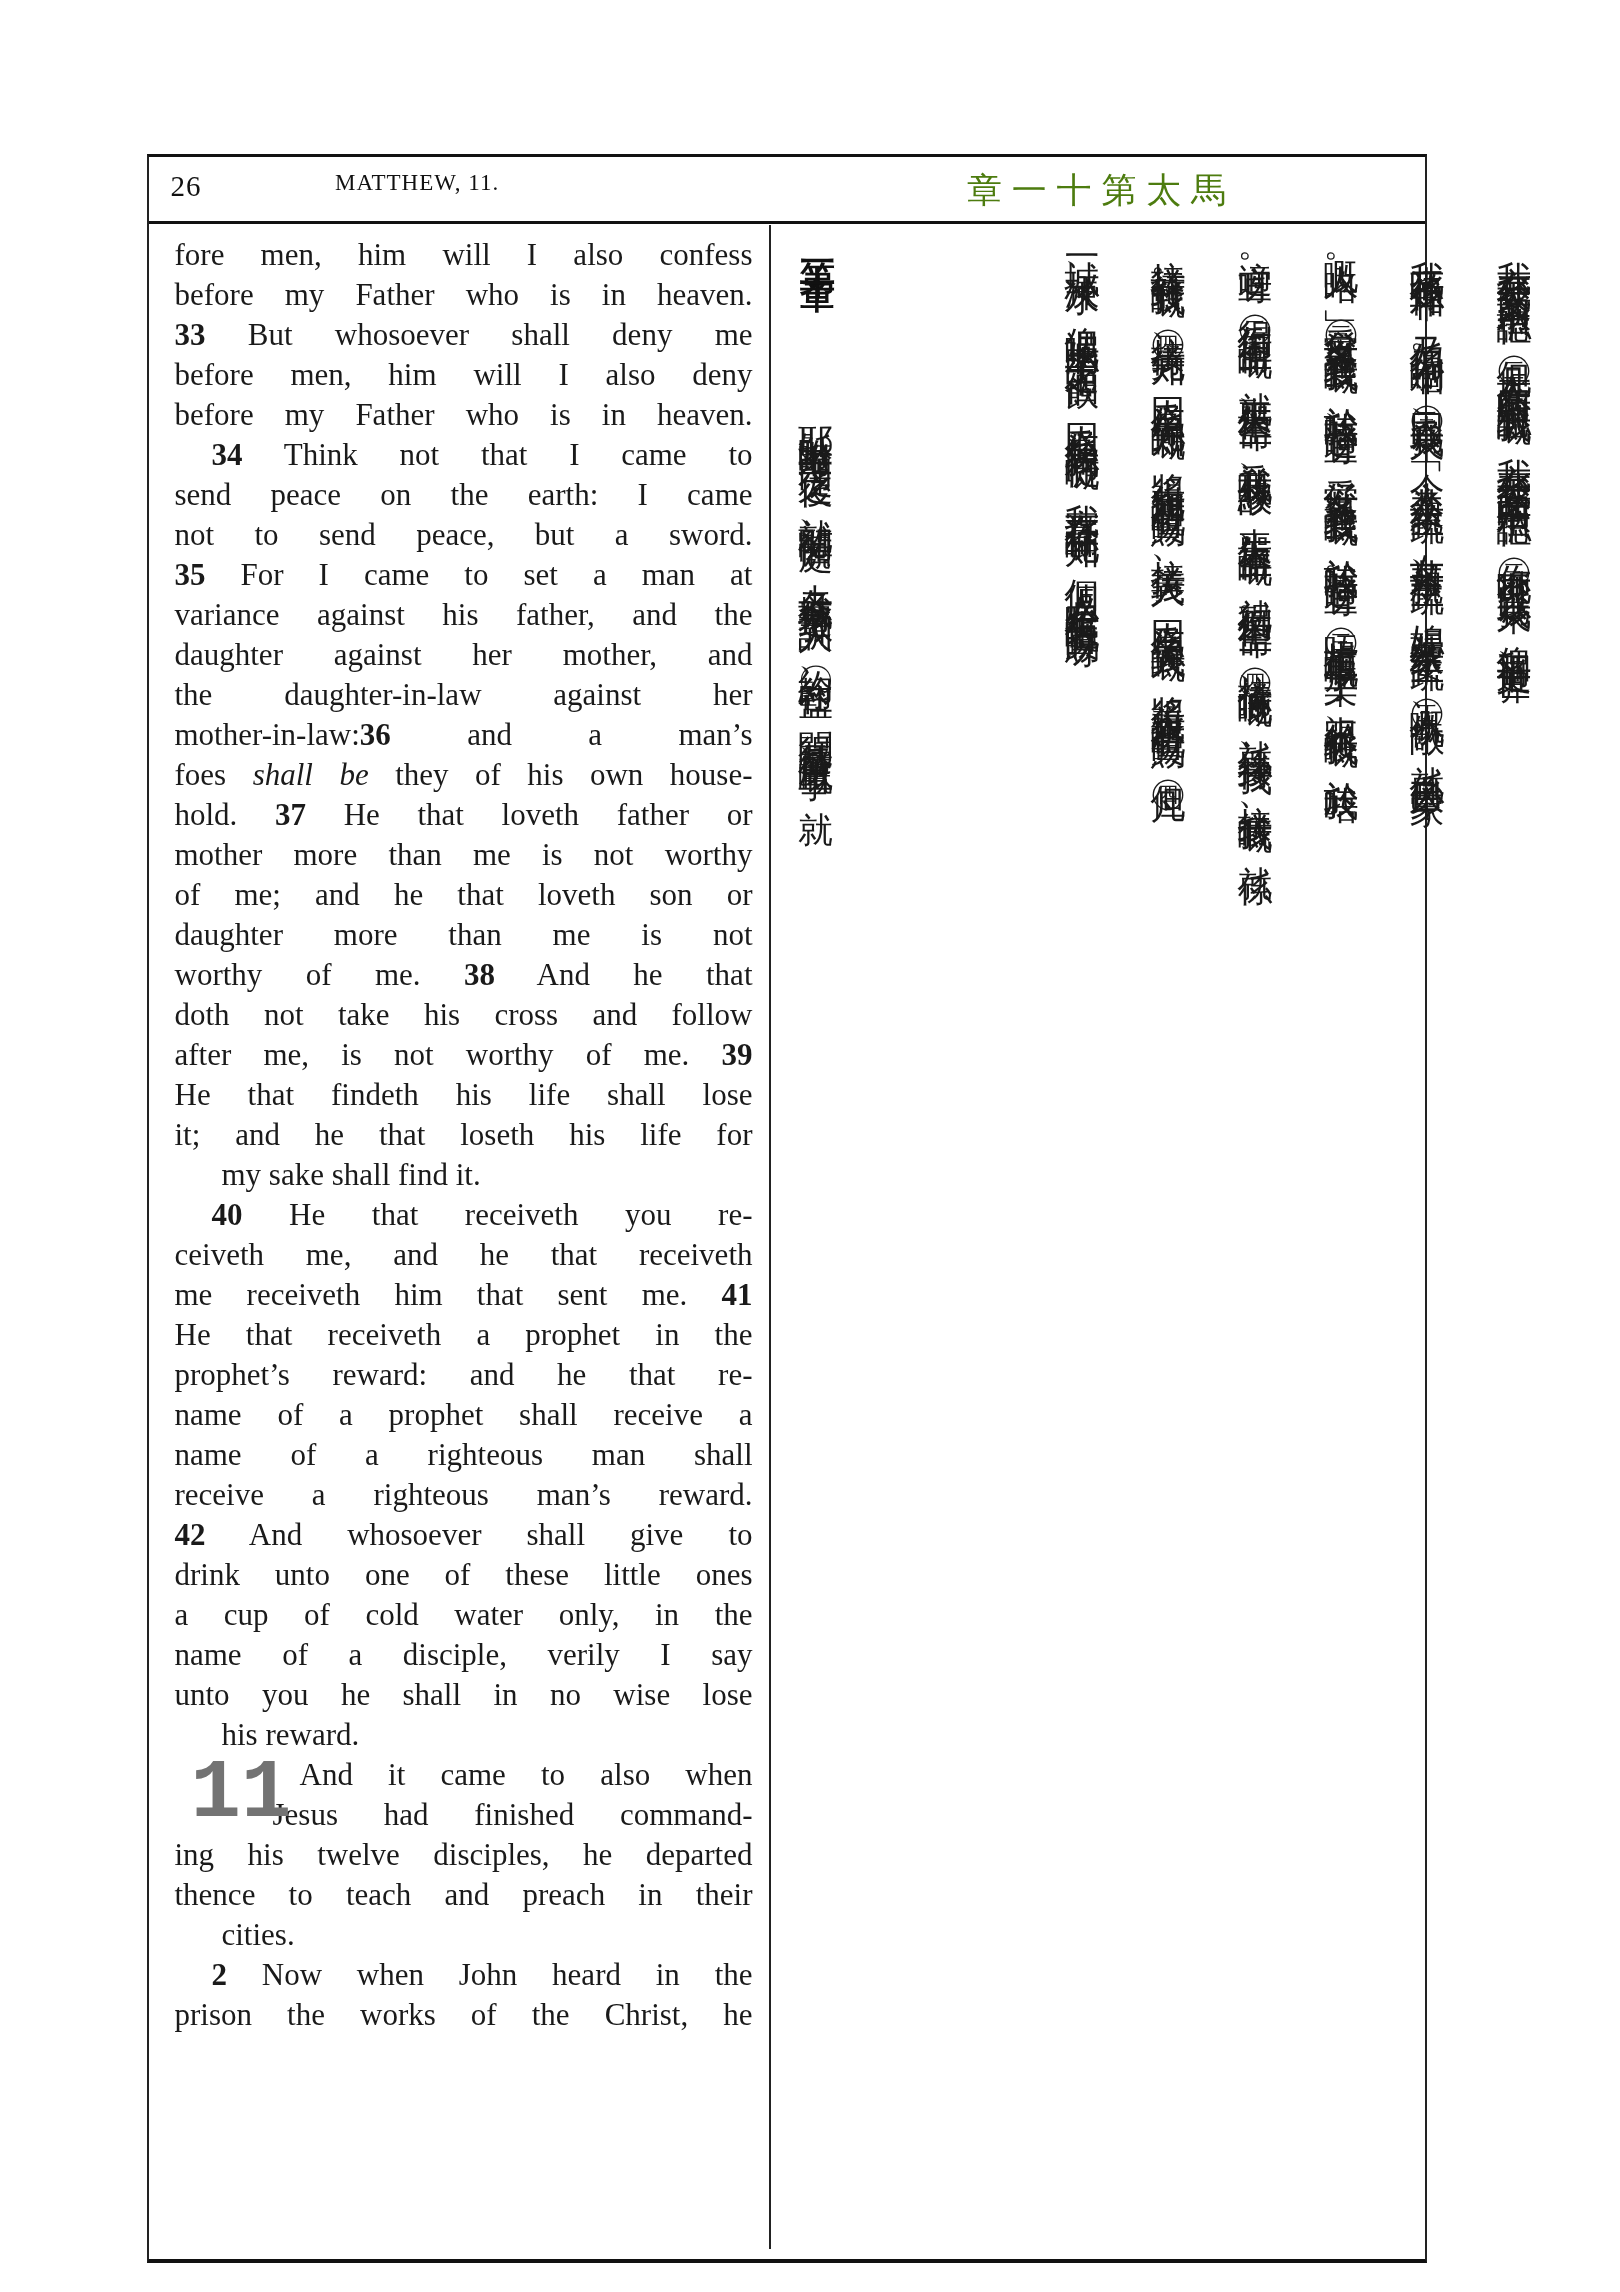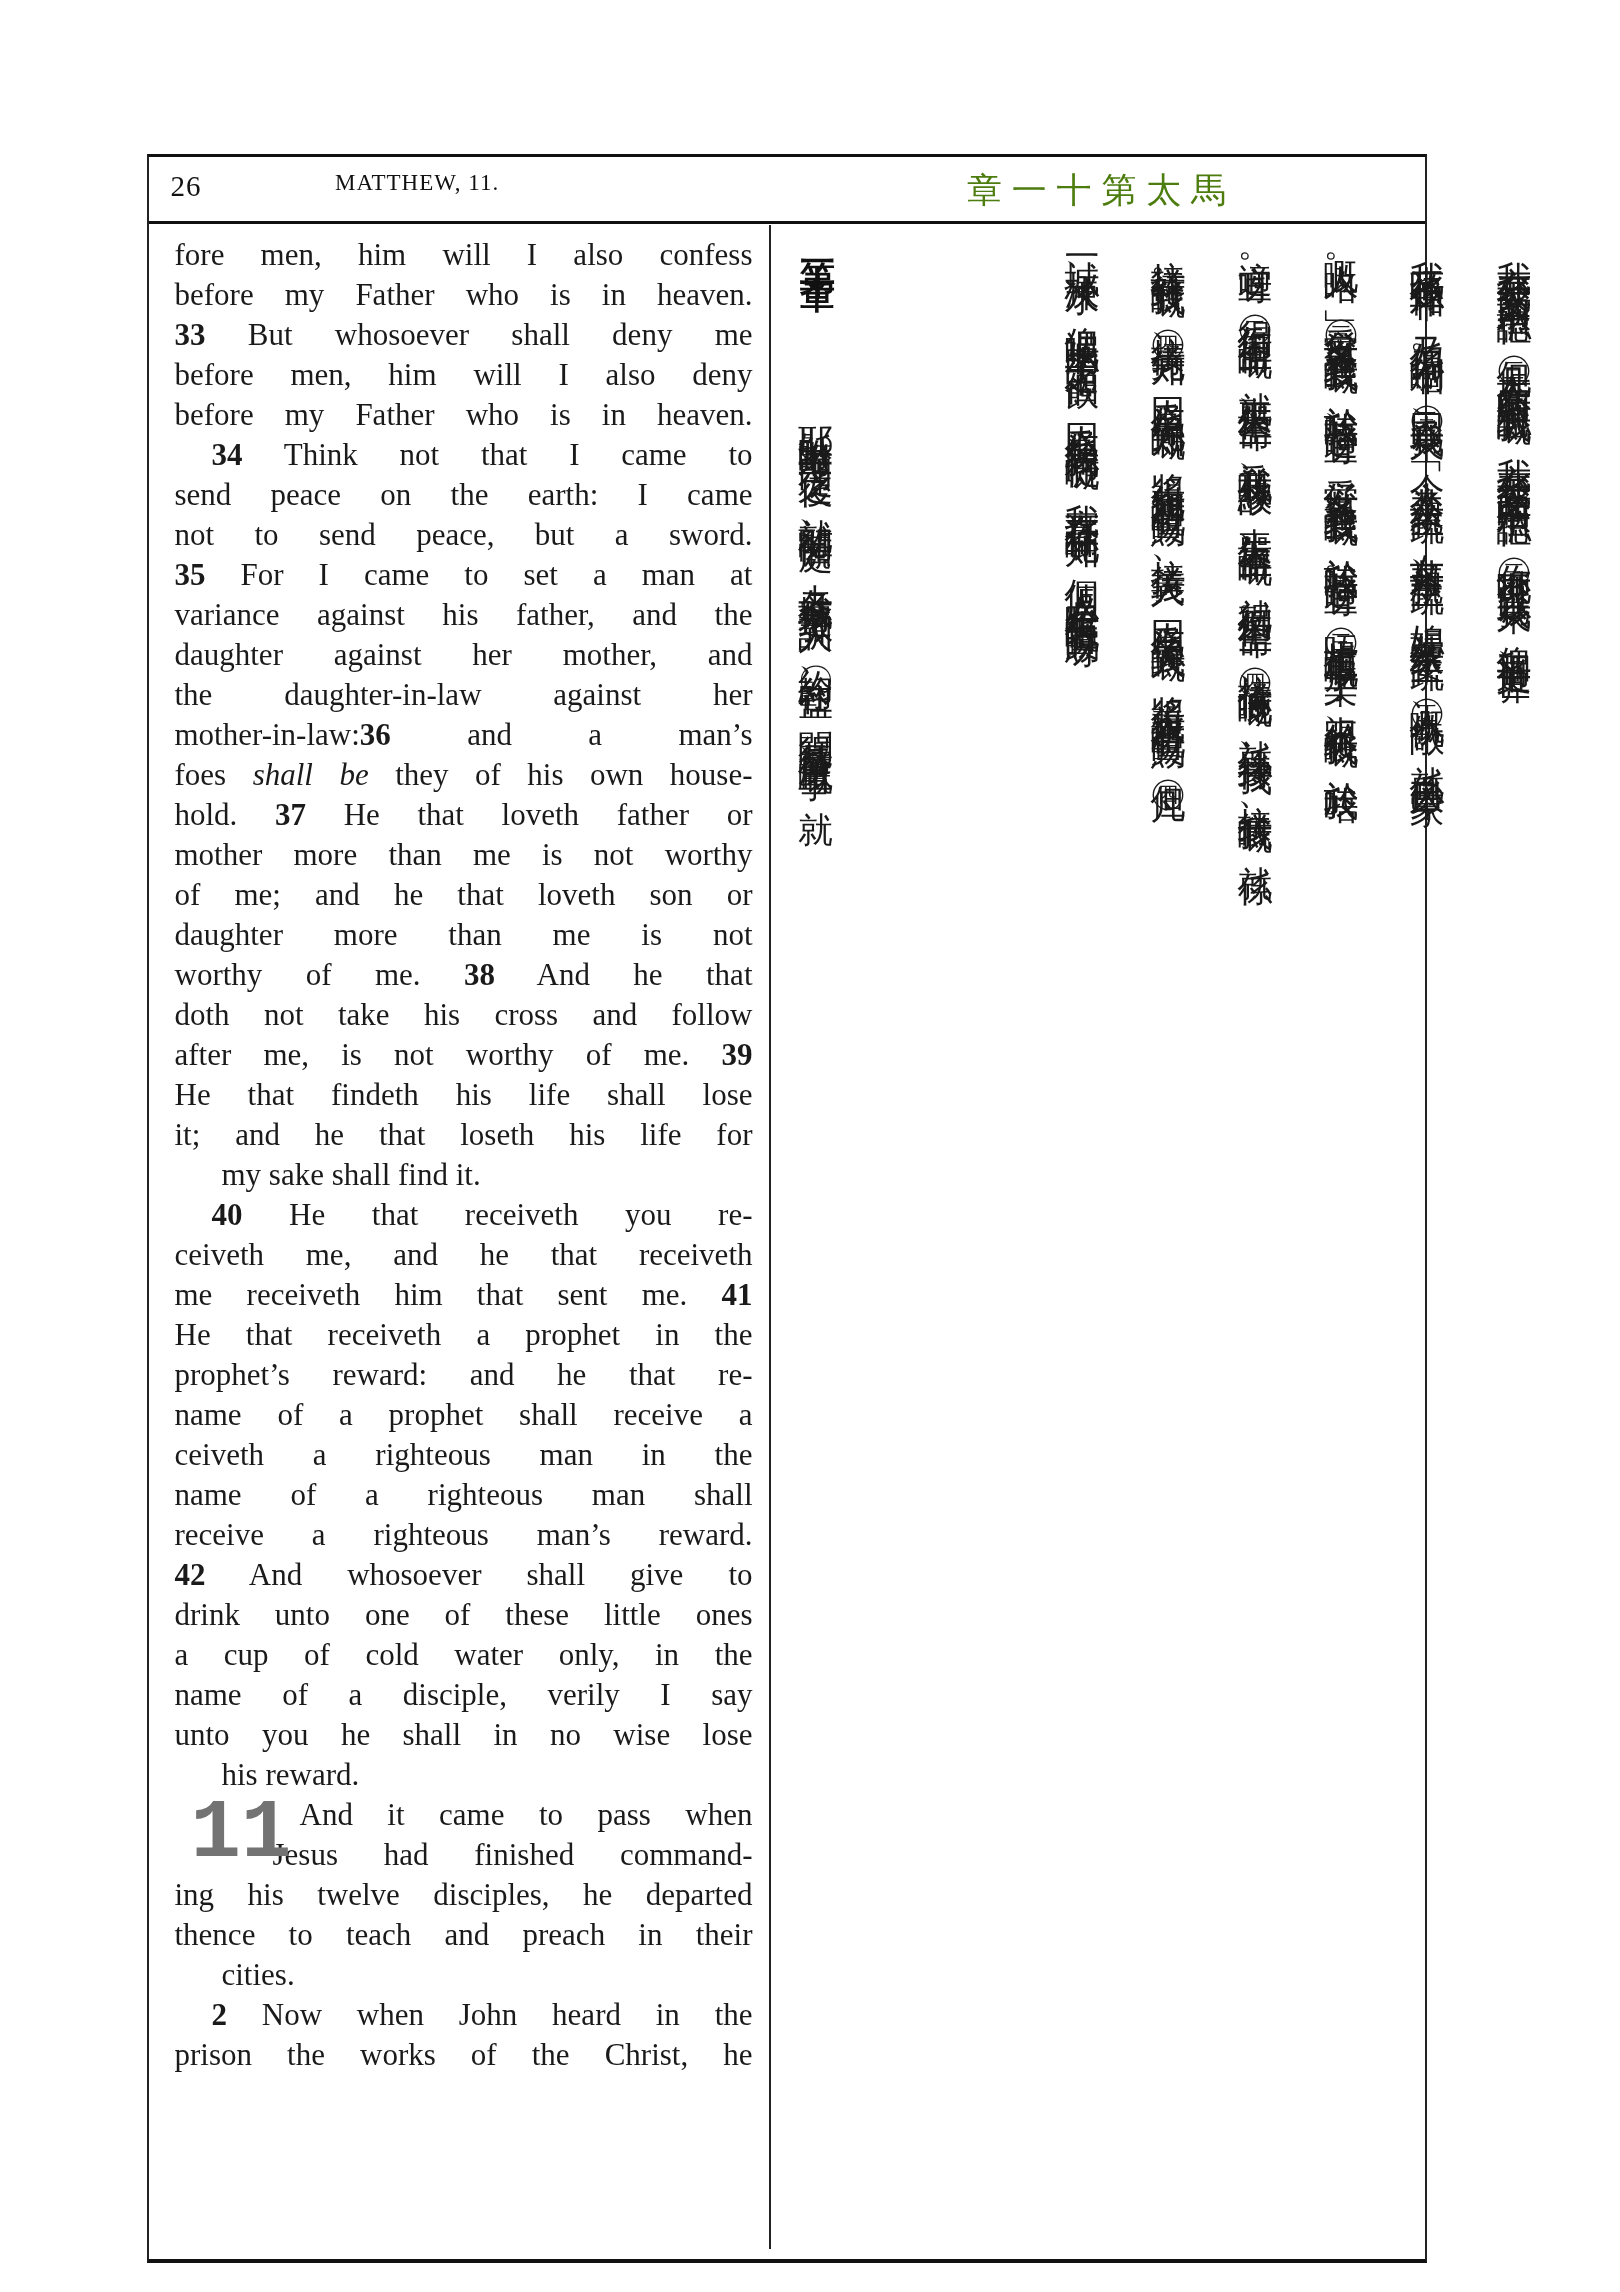--- a/index.html
+++ b/index.html
@@ -93,32 +93,31 @@
       <span class="en-line">after me, is not worthy of me.  <b>39</b></span>
       <span class="en-line">He that findeth his life shall lose</span>
       <span class="en-line">it; and he that loseth his life for</span>
       <span class="en-line last">my sake shall find it.</span>
       <span class="en-line indent"><b>40</b> He that receiveth you re-</span>
       <span class="en-line">ceiveth me, and he that receiveth</span>
       <span class="en-line">me receiveth him that sent me.  <b>41</b></span>
       <span class="en-line">He that receiveth a prophet in the</span>
       <span class="en-line">prophet’s reward: and he that re-</span>
       <span class="en-line">name of a prophet shall receive a</span>
-      <span class="en-line">ceiveth a righteous man in the</span>
       <span class="en-line">name of a righteous man shall</span>
       <span class="en-line">receive a righteous man’s reward.</span>
       <span class="en-line"><b>42</b> And whosoever shall give to</span>
       <span class="en-line">drink unto one of these little ones</span>
       <span class="en-line">a cup of cold water only, in the</span>
       <span class="en-line">name of a disciple, verily I say</span>
       <span class="en-line">unto you he shall in no wise lose</span>
       <span class="en-line last">his reward.</span>
       <div style="position: relative;">
         <span class="chapter-drop">11</span>
-        <span class="en-line" style="padding-left: 125px;">And it came to pass when</span>
+        <span class="en-line" style="padding-left: 125px;">And it came to also when</span>
         <span class="en-line" style="padding-left: 98px;">Jesus had finished command-</span>
       </div>
       <span class="en-line">ing his twelve disciples, he departed</span>
       <span class="en-line">thence to teach and preach in their</span>
       <span class="en-line last">cities.</span>
       <span class="en-line indent"><b>2</b> Now when John heard in the</span>
       <span class="en-line">prison the works of the Christ, he</span>
     </div>
 
   <div class="cn-area" id="cn-area">

